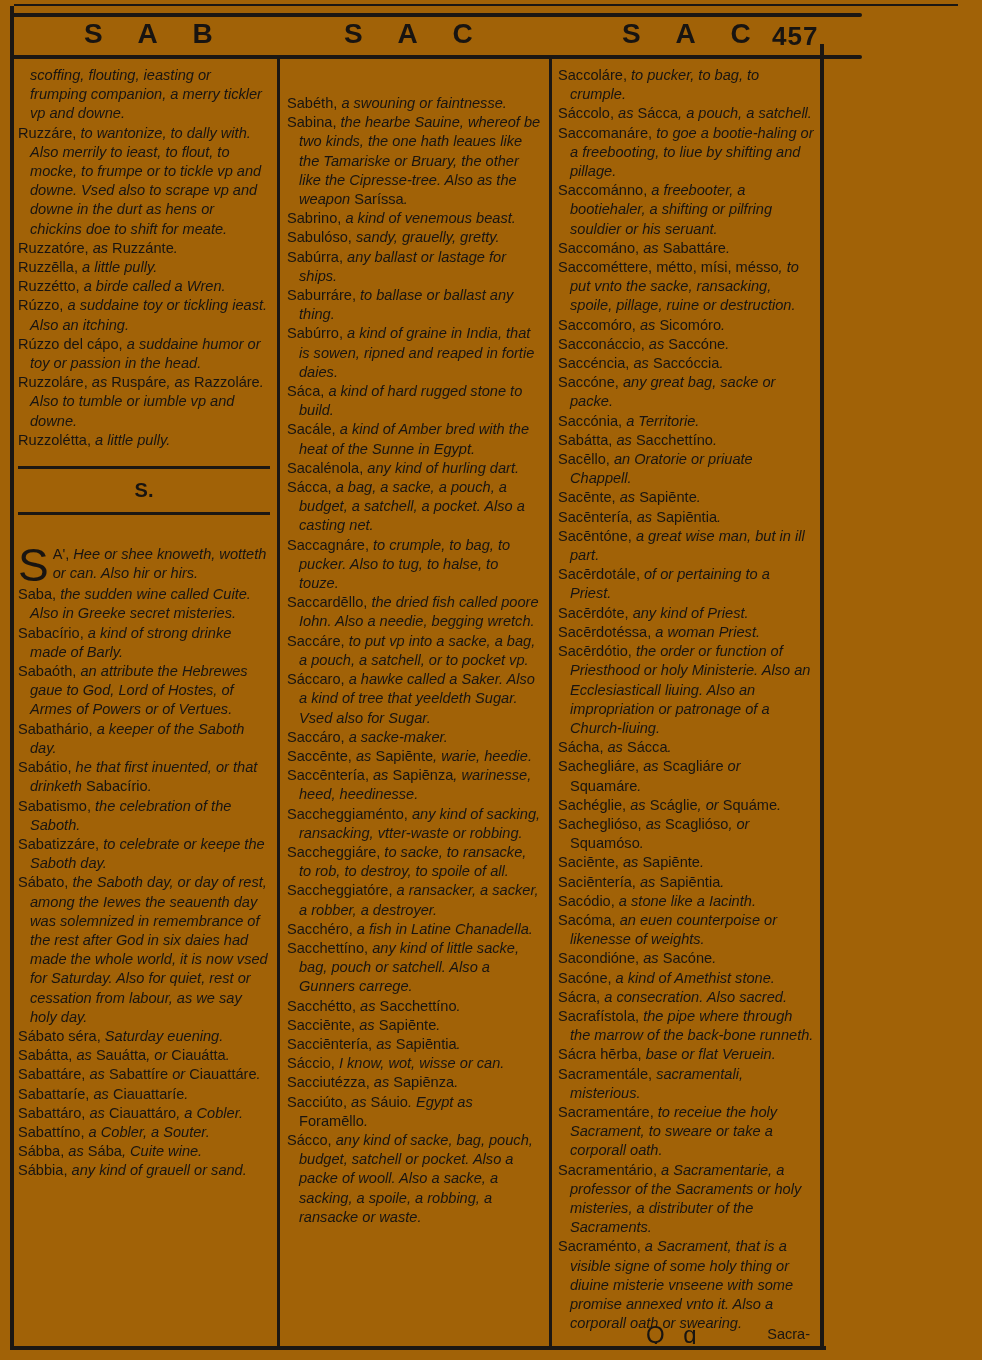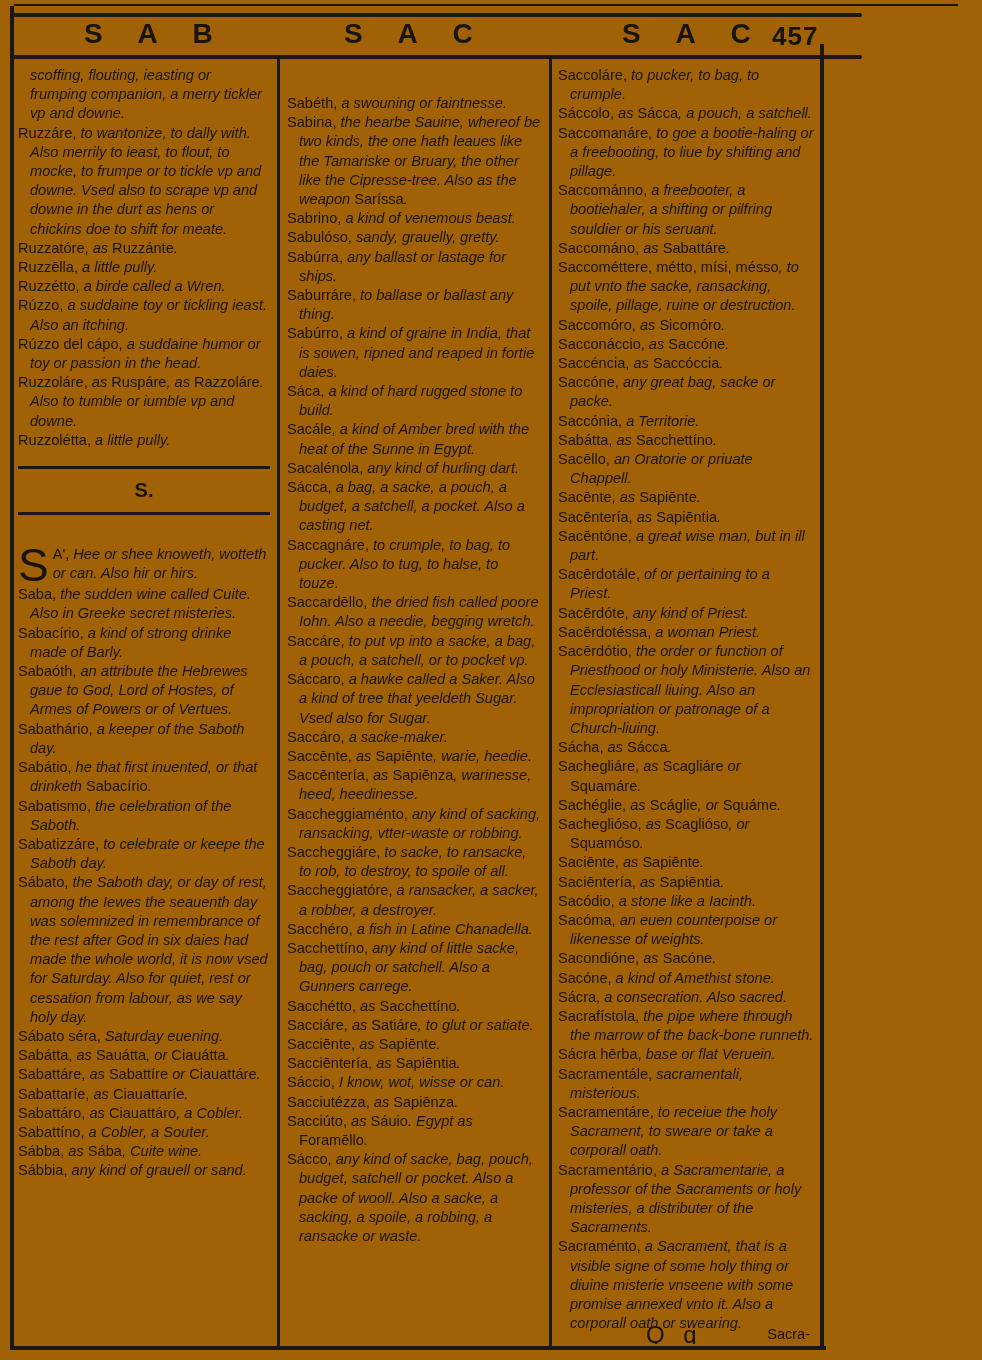--- a/index.html
+++ b/index.html
@@ -135,21 +135,20 @@
       <p class="entry"><span class="hw">Sáccaro, </span><span class="bd"><span>a hawke called a Saker. Also a kind of tree that yeeldeth Sugar. Vsed also for Sugar.</span></span></p>
       <p class="entry"><span class="hw">Saccáro, </span><span class="bd"><span>a sacke-maker.</span></span></p>
       <p class="entry"><span class="hw">Saccēnte, </span><span class="bd"><span>as </span><span class="rom">Sapiēnte</span><span>, warie, heedie.</span></span></p>
       <p class="entry"><span class="hw">Saccēntería, </span><span class="bd"><span>as </span><span class="rom">Sapiēnza</span><span>, warinesse, heed, heedinesse.</span></span></p>
       <p class="entry"><span class="hw">Saccheggiaménto, </span><span class="bd"><span>any kind of sacking, ransacking, vtter-waste or robbing.</span></span></p>
       <p class="entry"><span class="hw">Saccheggiáre, </span><span class="bd"><span>to sacke, to ransacke, to rob, to destroy, to spoile of all.</span></span></p>
       <p class="entry"><span class="hw">Saccheggiatóre, </span><span class="bd"><span>a ransacker, a sacker, a robber, a destroyer.</span></span></p>
       <p class="entry"><span class="hw">Sacchéro, </span><span class="bd"><span>a fish in Latine Chanadella.</span></span></p>
       <p class="entry"><span class="hw">Sacchettíno, </span><span class="bd"><span>any kind of little sacke, bag, pouch or satchell. Also a Gunners carrege.</span></span></p>
       <p class="entry"><span class="hw">Sacchétto, </span><span class="bd"><span>as </span><span class="rom">Sacchettíno</span><span>.</span></span></p>
-      <p class="entry"><span class="hw">Sacciáre, </span><span class="bd"><span>as </span><span class="rom">Satiáre</span><span>, to glut or satiate.</span></span></p>
       <p class="entry"><span class="hw">Sacciēnte, </span><span class="bd"><span>as </span><span class="rom">Sapiēnte</span><span>.</span></span></p>
       <p class="entry"><span class="hw">Sacciēntería, </span><span class="bd"><span>as </span><span class="rom">Sapiēntia</span><span>.</span></span></p>
       <p class="entry"><span class="hw">Sáccio, </span><span class="bd"><span>I know, wot, wisse or can.</span></span></p>
       <p class="entry"><span class="hw">Sacciutézza, </span><span class="bd"><span>as </span><span class="rom">Sapiēnza</span><span>.</span></span></p>
       <p class="entry"><span class="hw">Sacciúto, </span><span class="bd"><span>as </span><span class="rom">Sáuio</span><span>. Egypt as </span><span class="rom">Foramēllo</span><span>.</span></span></p>
       <p class="entry"><span class="hw">Sácco, </span><span class="bd"><span>any kind of sacke, bag, pouch, budget, satchell or pocket. Also a packe of wooll. Also a sacke, a sacking, a spoile, a robbing, a ransacke or waste.</span></span></p>
     </div>
   <div class="col col3">
     <p class="entry"><span class="hw">Saccoláre, </span><span class="bd"><span>to pucker, to bag, to crumple.</span></span></p>
       <p class="entry"><span class="hw">Sáccolo, </span><span class="bd"><span>as </span><span class="rom">Sácca</span><span>, a pouch, a satchell.</span></span></p>

